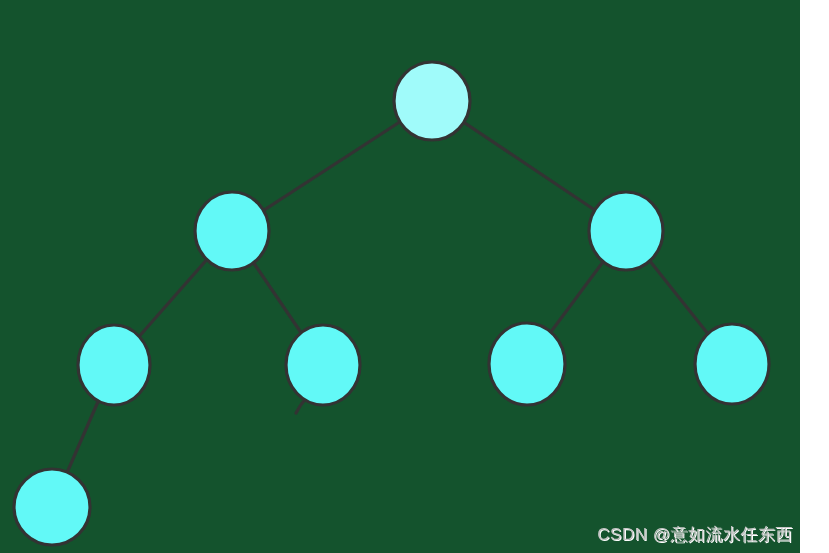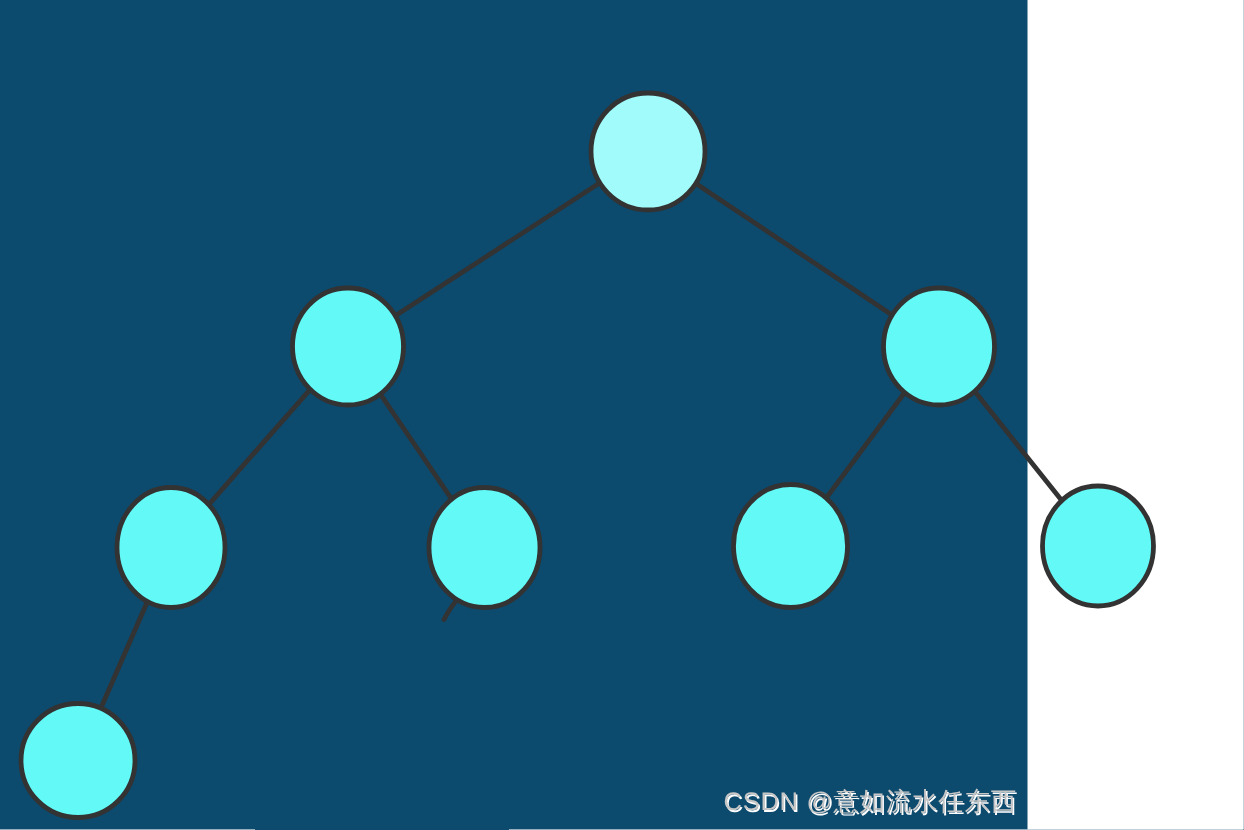--- a/index.html
+++ b/index.html
@@ -6,23 +6,23 @@
     margin: 0;
     padding: 0;
     background: #ffffff;
     width: 829px;
     height: 553px;
     overflow: hidden;
     font-family: "Liberation Sans", sans-serif;
   }
   .canvas {
     position: relative;
-    width: 685px;
+    width: 800px;
     height: 553px;
-    background: #0c4a6e;
+    background: #14532d;
   }
   svg { display: block; }
   .watermark {
     position: absolute;
     right: 7px;
     bottom: 7px;
     font-size: 17px;
     color: #c6c6c6;
     text-shadow: 1px 1px 0 #ffffff;
     letter-spacing: 0.5px;

